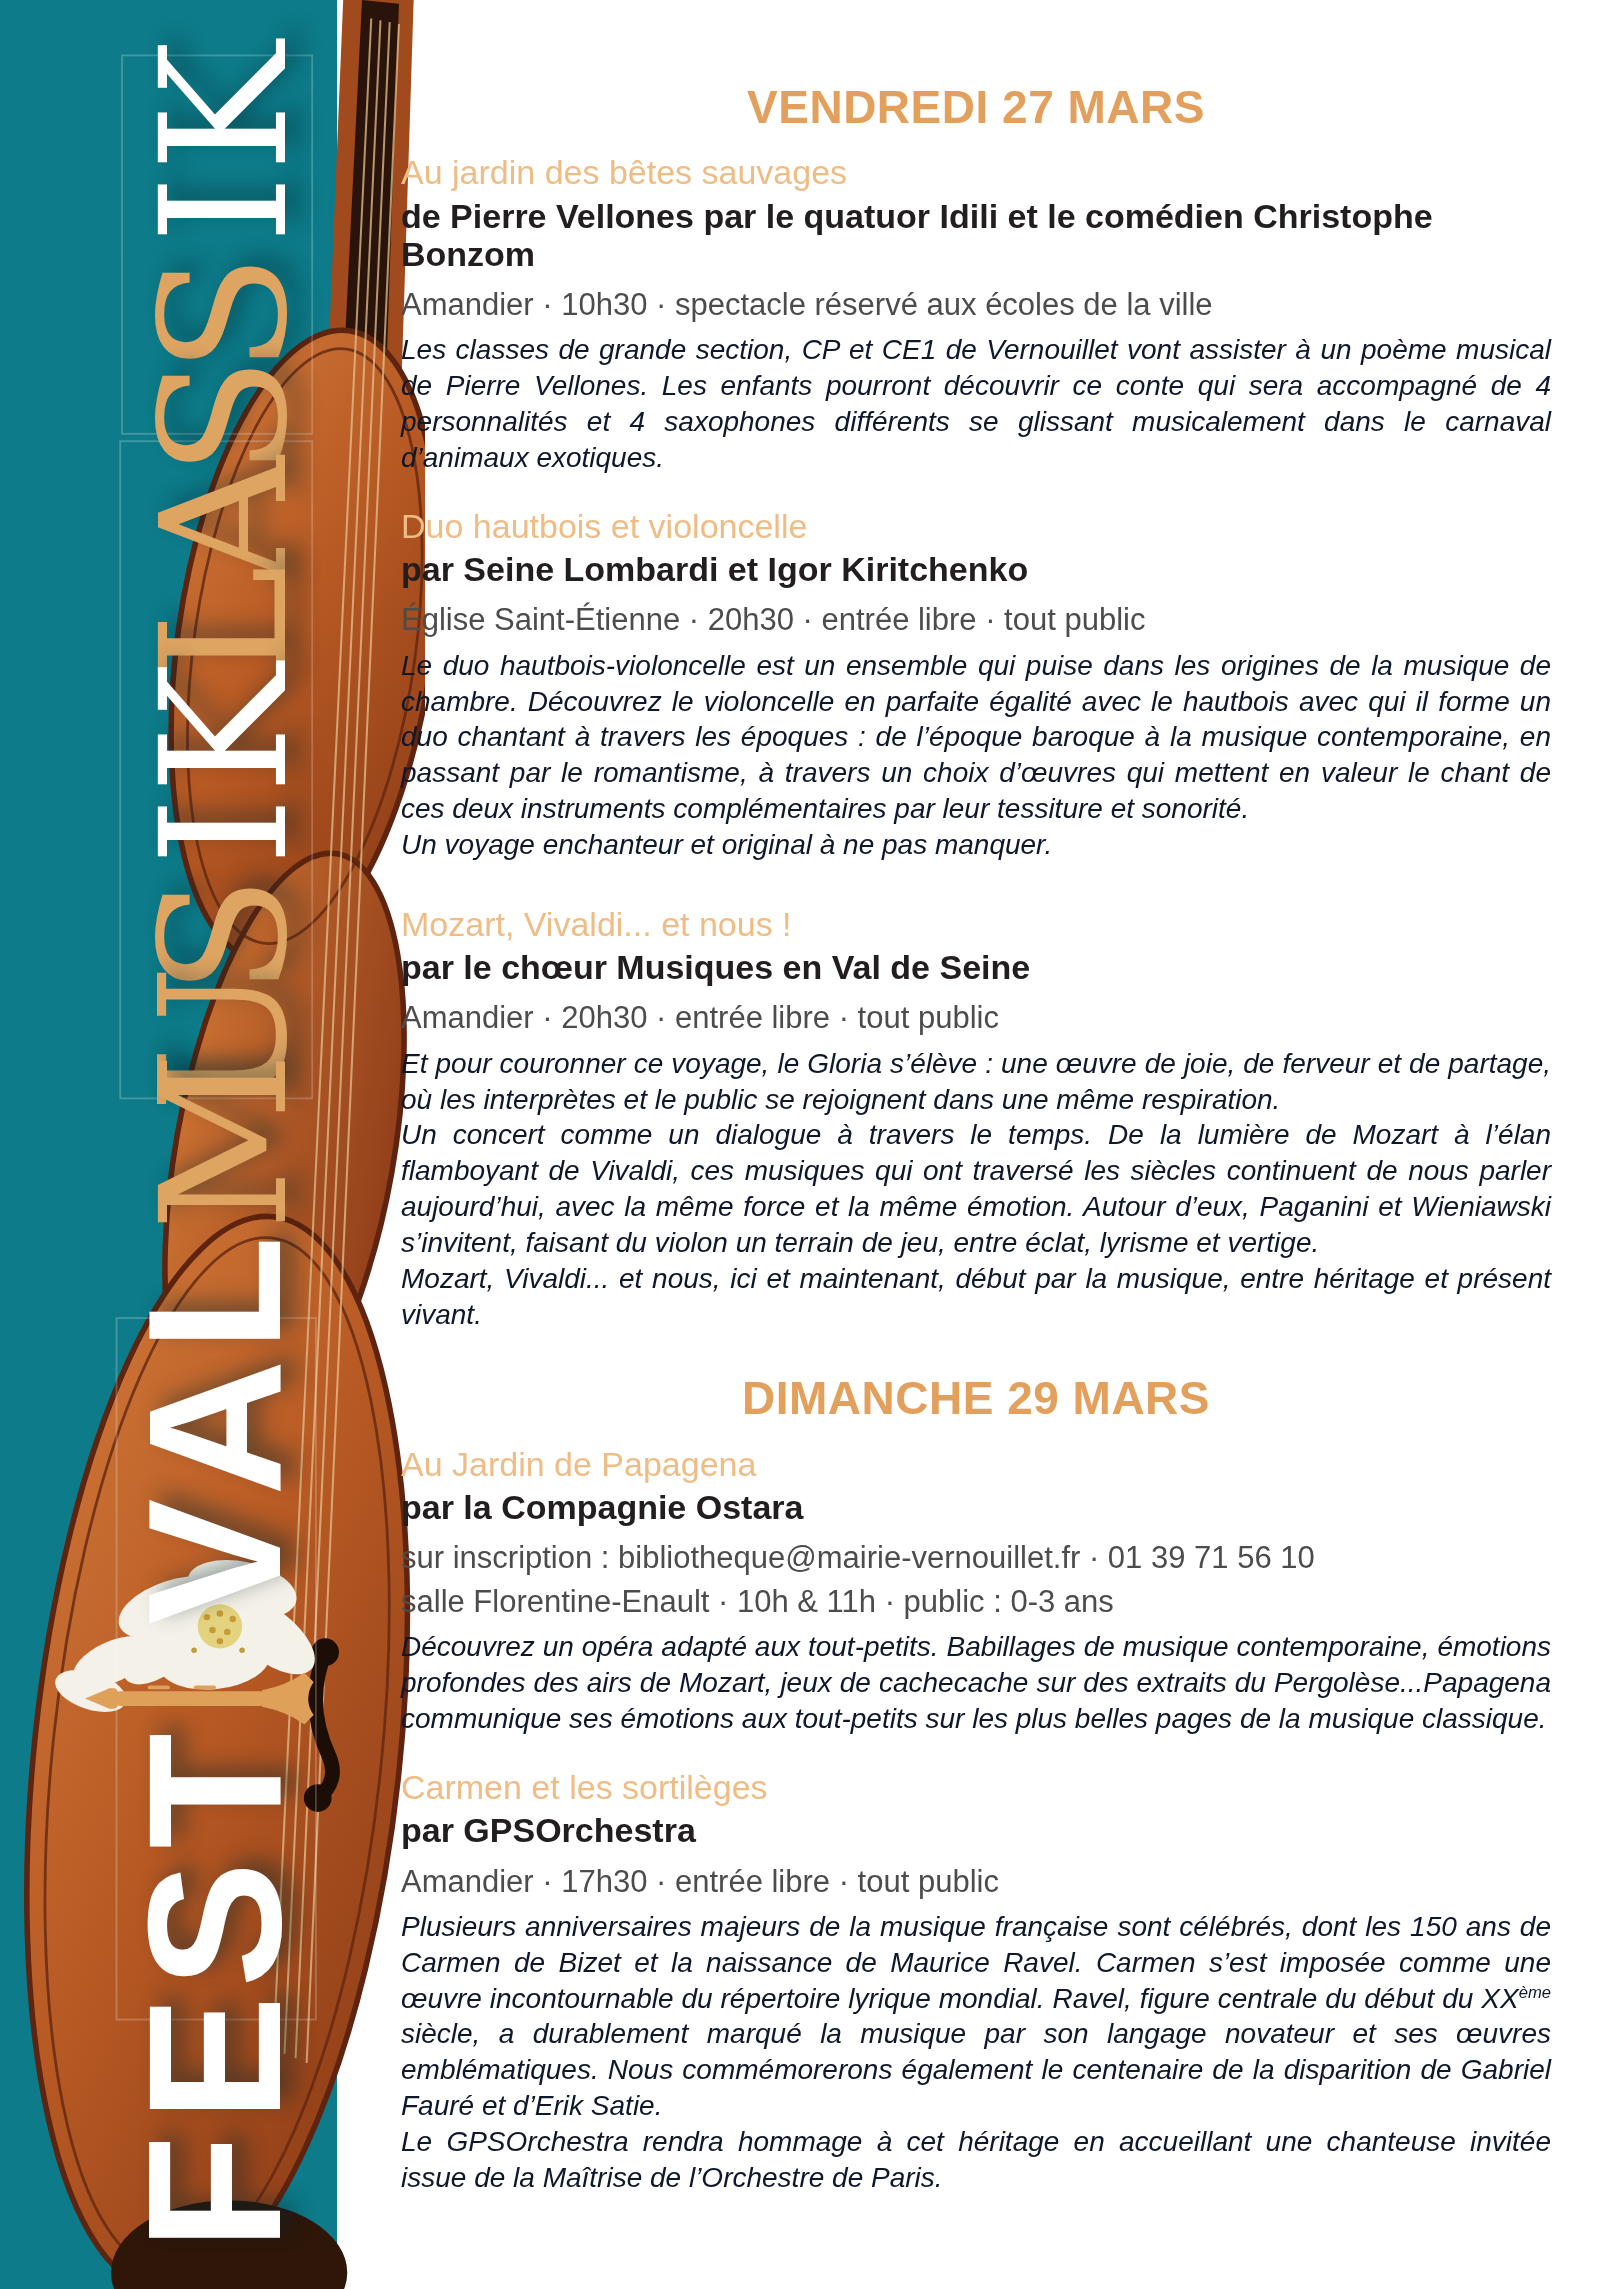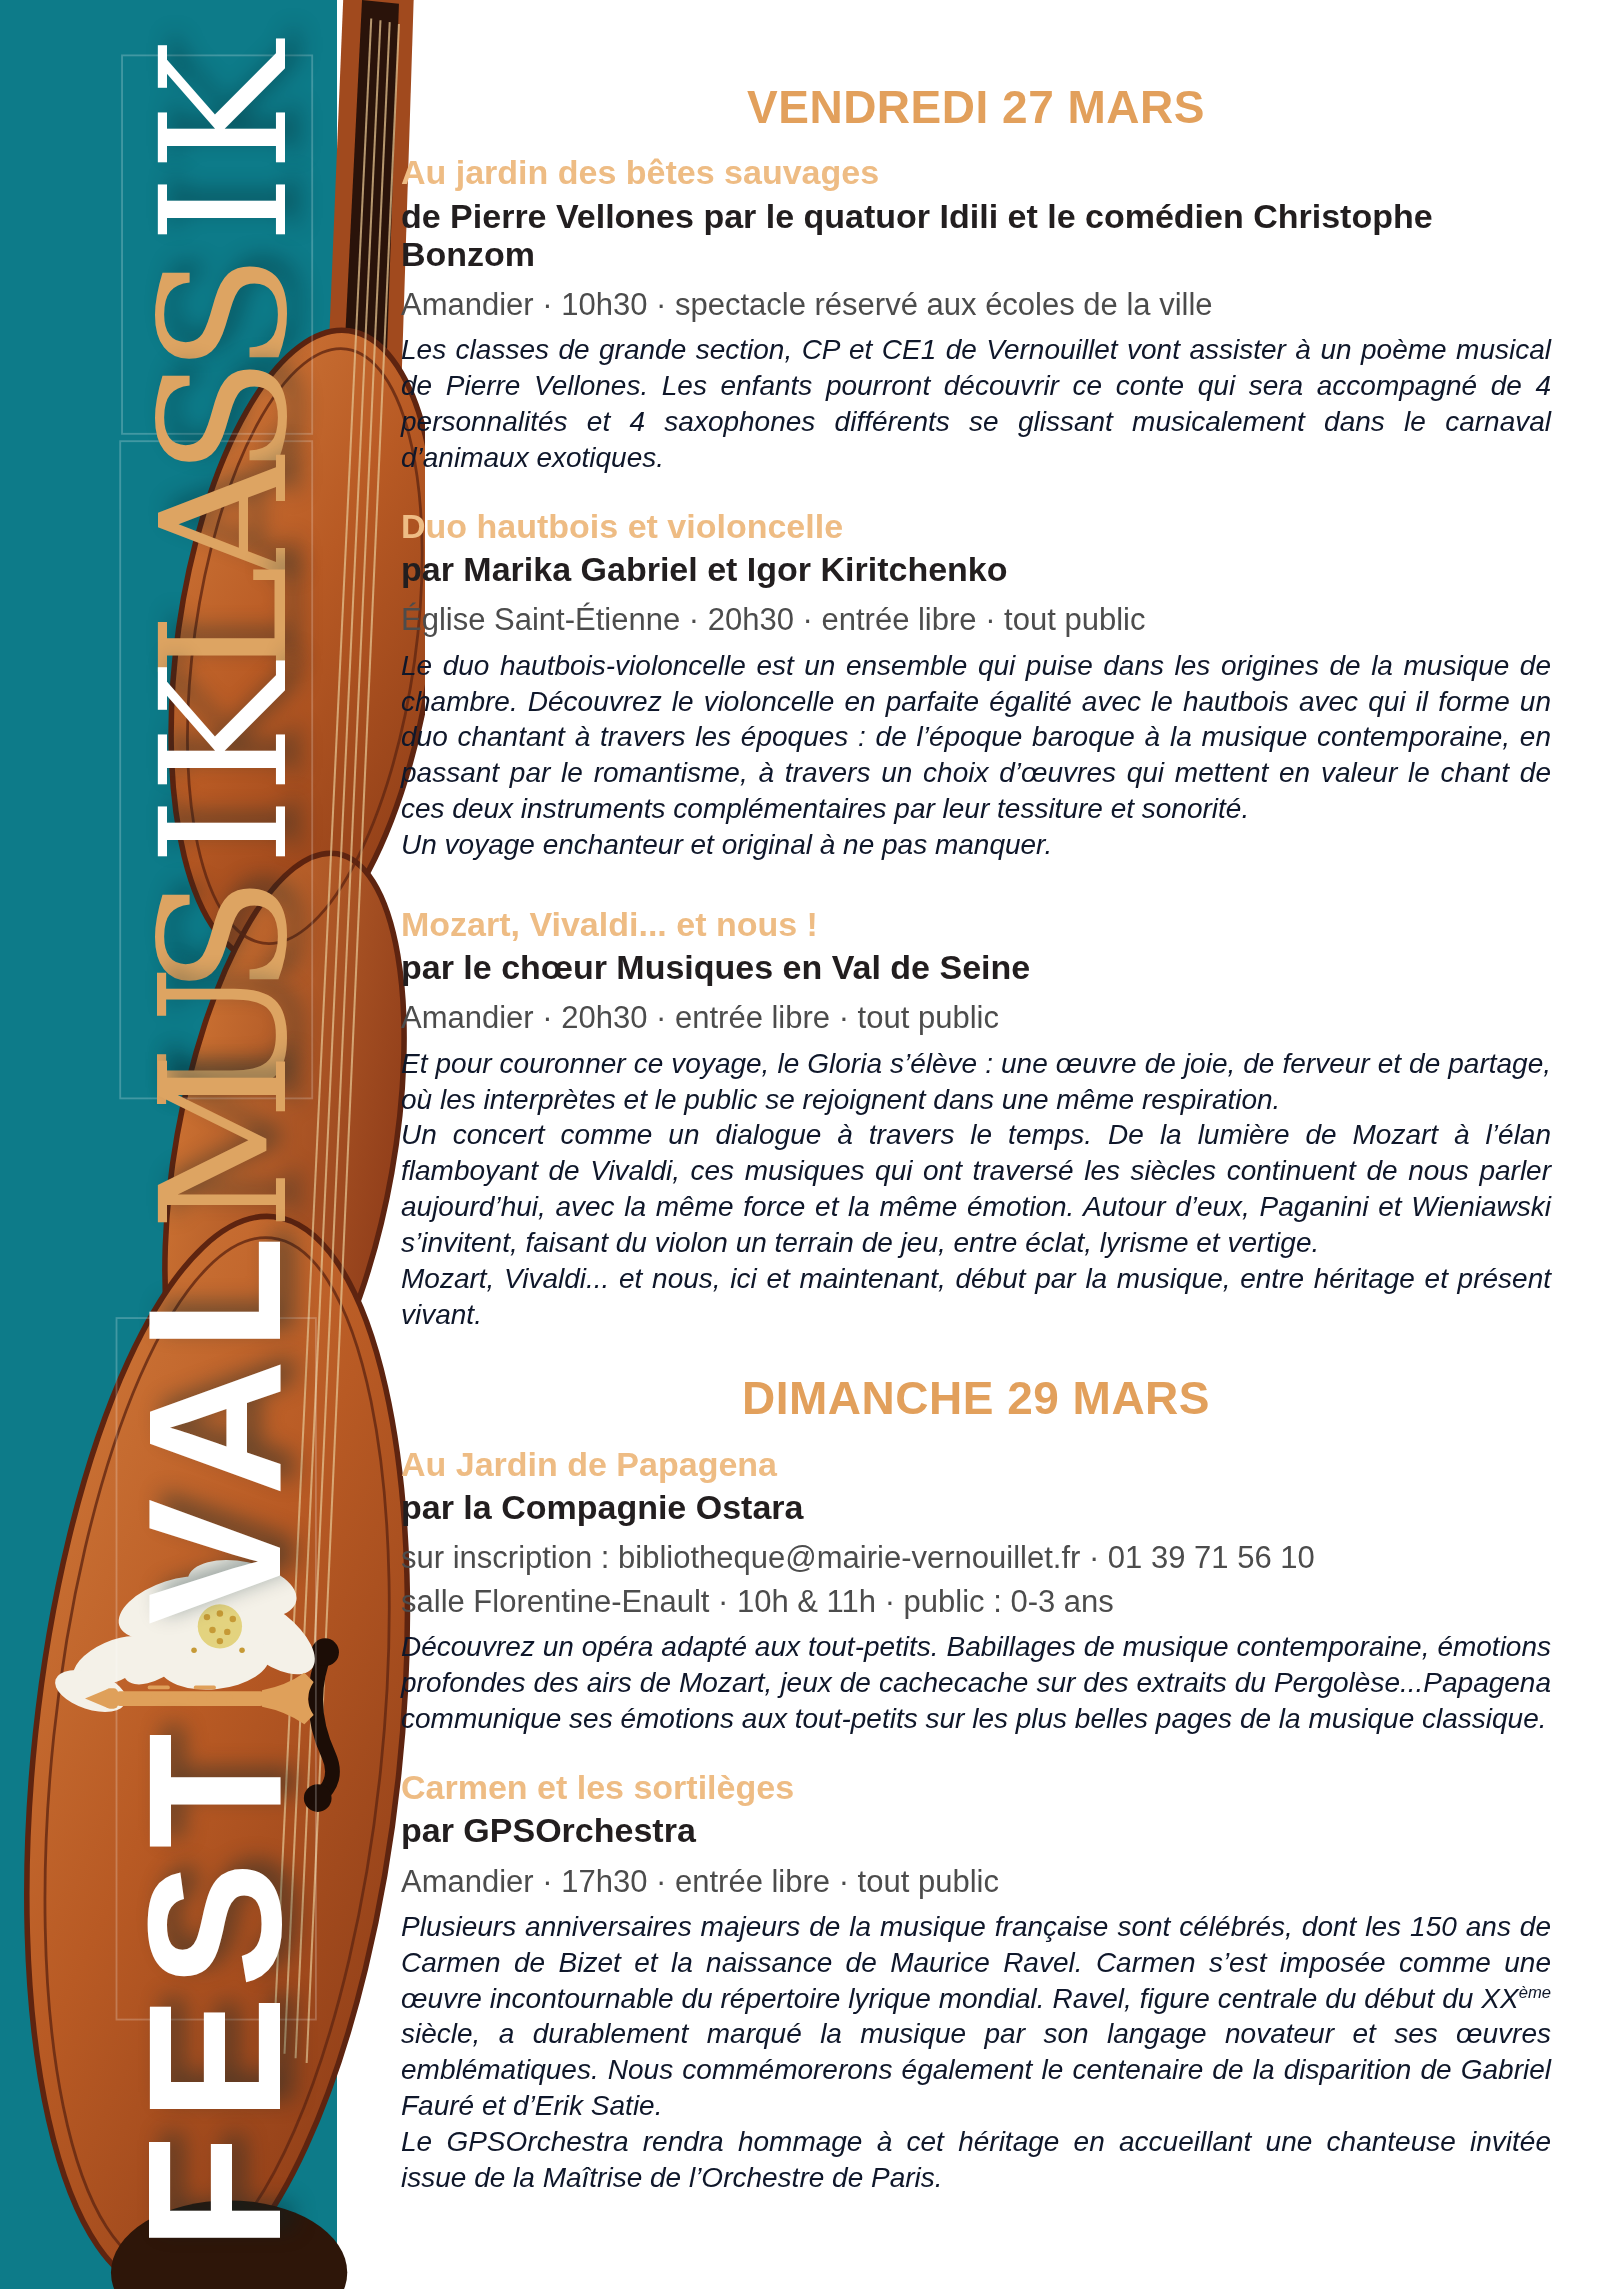--- a/index.html
+++ b/index.html
@@ -28,21 +28,21 @@
   .vl.icon{width:258px;height:74px;}
   
   #content{position:absolute;left:401px;top:0;width:1150px;padding-top:83px;}
   .day-heading{
     font-weight:800;font-size:46px;line-height:1.05;color:#e2a05c;
     letter-spacing:0.5px;margin:0 0 22px 0;text-align:center;
   }
   .day-section{margin:0 0 42px 0;}
   .event{margin:0 0 31px 0;}
   .event:last-child{margin-bottom:0;}
-  .event-title{font-weight:700;font-size:34px;line-height:1.12;color:#eebc84;margin:0 0 5.5px 0;}
+  .event-title{font-weight:400;font-size:34px;line-height:1.12;color:#eebc84;margin:0 0 5.5px 0;}
   .event-by{font-weight:700;font-size:34px;line-height:1.12;color:#221e1f;margin:0 0 13px 0;}
   .infos{margin:0 0 9.2px 0;}
   .info{font-weight:400;font-size:31px;line-height:1.2;color:#4c4c4c;margin:0 0 6.5px 0;}
   .desc p{
     font-style:italic;font-size:28px;line-height:1.28;color:#0f172a;
     text-align:justify;margin:0;
   }
   .desc sup{font-size:16.6px;line-height:0;}
 </style>
 </head>
@@ -207,21 +207,21 @@
           <h3 class="event-by">de Pierre Vellones par le quatuor Idili et le comédien Christophe Bonzom</h3>
           <div class="infos">
             <p class="info">Amandier · 10h30 · spectacle réservé aux écoles de la ville</p>
           </div>
           <div class="desc">
             <p>Les classes de grande section, CP et CE1 de Vernouillet vont assister à un poème musical de Pierre Vellones. Les enfants pourront découvrir ce conte qui sera accompagné de 4 personnalités et 4 saxophones différents se glissant musicalement dans le carnaval d’animaux exotiques.</p>
           </div>
         </article>
         <article class="event">
           <h2 class="event-title">Duo hautbois et violoncelle</h2>
-          <h3 class="event-by">par Marika Gabriel et Igor Kiritchenko</h3>
+          <h3 class="event-by">par Seine Lombardi et Igor Kiritchenko</h3>
           <div class="infos">
             <p class="info">Église Saint-Étienne · 20h30 · entrée libre · tout public</p>
           </div>
           <div class="desc">
             <p>Le duo hautbois-violoncelle est un ensemble qui puise dans les origines de la musique de chambre. Découvrez le violoncelle en parfaite égalité avec le hautbois avec qui il forme un duo chantant à travers les époques : de l’époque baroque à la musique contemporaine, en passant par le romantisme, à travers un choix d’œuvres qui mettent en valeur le chant de ces deux instruments complémentaires par leur tessiture et sonorité.</p>
             <p>Un voyage enchanteur et original à ne pas manquer.</p>
           </div>
         </article>
       </section>
       <section class="day-section">

